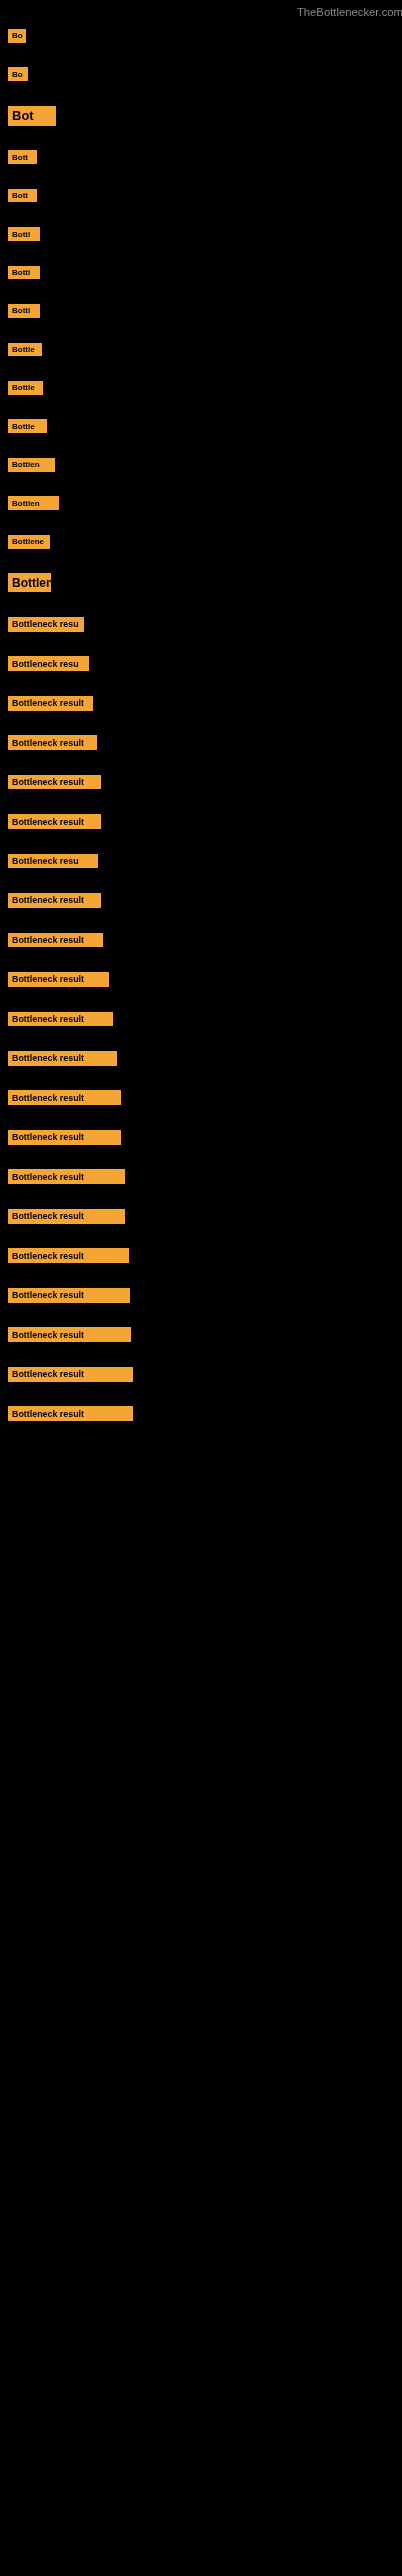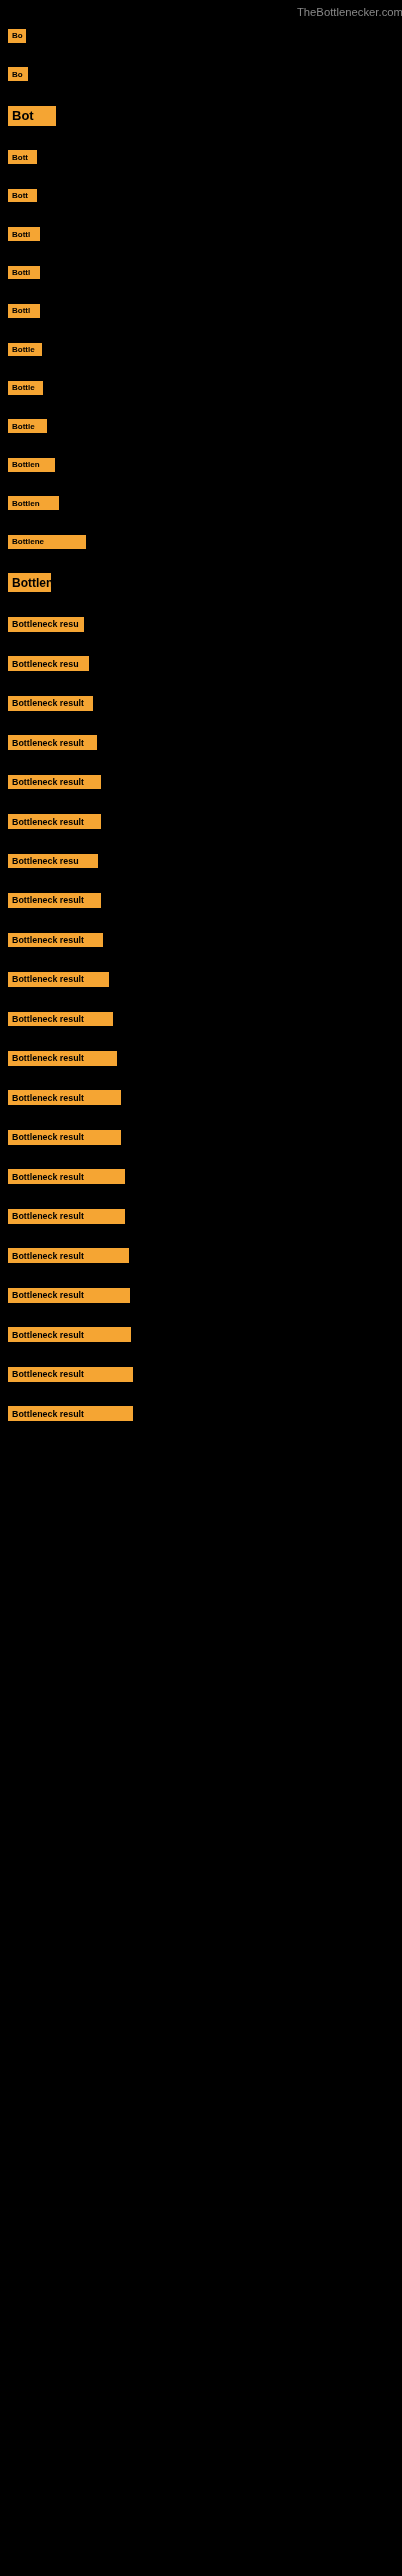--- a/index.html
+++ b/index.html
@@ -54,21 +54,21 @@
     .item-4 .bottleneck-label  { width: 29px; font-size: 8px; }
     .item-5 .bottleneck-label  { width: 29px; font-size: 8px; }
     .item-6 .bottleneck-label  { width: 32px; font-size: 8px; }
     .item-7 .bottleneck-label  { width: 32px; font-size: 8px; }
     .item-8 .bottleneck-label  { width: 32px; font-size: 8px; }
     .item-9 .bottleneck-label  { width: 34px; font-size: 8px; }
     .item-10 .bottleneck-label { width: 35px; font-size: 8px; }
     .item-11 .bottleneck-label { width: 39px; font-size: 8px; }
     .item-12 .bottleneck-label { width: 47px; font-size: 8px; }
     .item-13 .bottleneck-label { width: 51px; font-size: 8px; }
-    .item-14 .bottleneck-label { width: 78px; font-size: 8px; }
+    .item-14 .bottleneck-label { width: 42px; font-size: 8px; }
     .item-15 .bottleneck-label { width: 43px; font-size: 12px; }
     .item-16 .bottleneck-label { width: 76px; font-size: 8.9px; }
     .item-17 .bottleneck-label { width: 81px; font-size: 8.9px; }
     .item-18 .bottleneck-label { width: 85px; font-size: 8.9px; }
     .item-19 .bottleneck-label { width: 89px; font-size: 8.9px; }
     .item-20 .bottleneck-label { width: 93px; font-size: 8.9px; }
     .item-21 .bottleneck-label { width: 93px; font-size: 8.9px; }
     .item-22 .bottleneck-label { width: 90px; font-size: 8.9px; }
     .item-23 .bottleneck-label { width: 93px; font-size: 8.9px; }
     .item-24 .bottleneck-label { width: 95px; font-size: 8.9px; }

